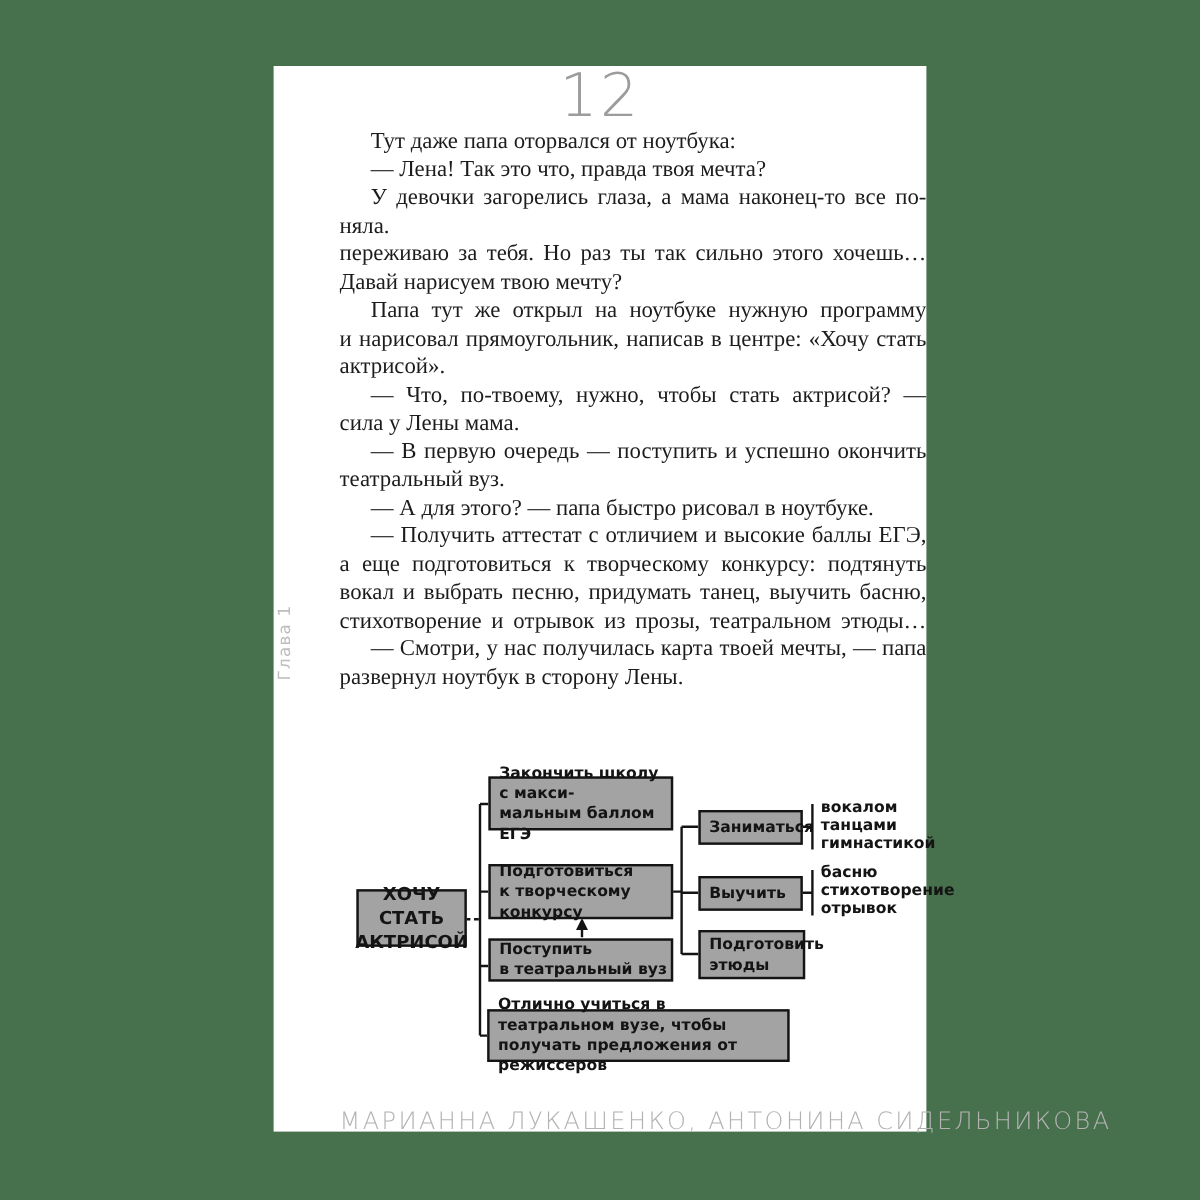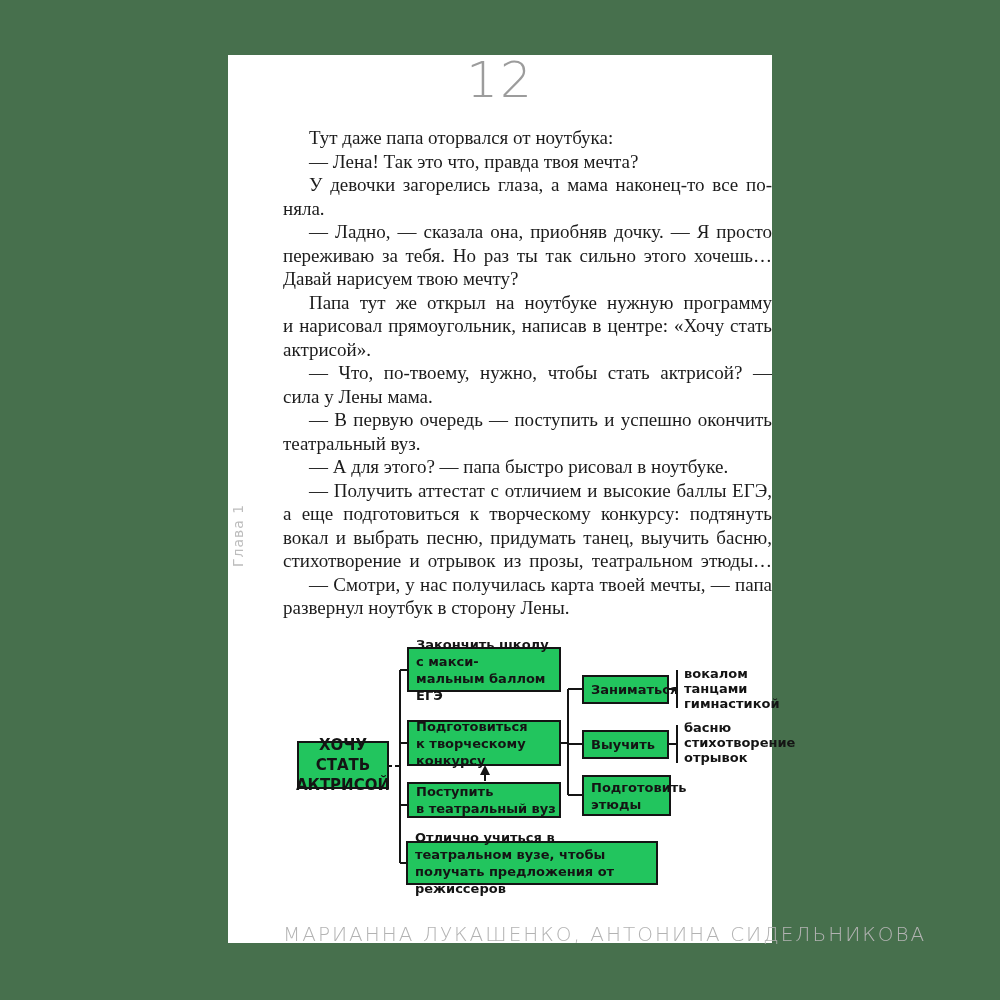--- a/index.html
+++ b/index.html
@@ -19,21 +19,21 @@
     font-weight:200;font-size:50px;color:#9c9c9c;letter-spacing:2px;
   }
   .chapter-label{
     position:absolute;left:2px;top:420px;height:92px;
     writing-mode:vertical-rl;transform:rotate(180deg);
     font-family:"DejaVu Sans", sans-serif;
     font-size:14px;color:#bdbdbd;letter-spacing:1px;white-space:nowrap;
   }
   .body-text{
     position:absolute;left:55px;top:51px;width:489px;
-    font-size:19px;line-height:23.5px;color:#1c1c1c;margin-top:20px;
+    font-size:19px;line-height:23.5px;color:#1c1c1c;
   }
   .line{height:23.5px;overflow:hidden;}
   .line.j{text-align:justify;}
   .line.j::after{content:"";display:inline-block;width:100%;height:0;}
   .line.ind{padding-left:26px;}
   .footer{
     position:absolute;left:55px;top:867px;width:489px;
     text-align:right;
     font-family:"DejaVu Sans", sans-serif;
     font-size:20px;font-weight:300;color:#b3b3b3;letter-spacing:2px;
@@ -41,21 +41,21 @@
   }
   
   .diagram{
     position:absolute;left:60px;top:585px;width:500px;height:270px;
     font-family:"DejaVu Sans", sans-serif;
     color:#141414;
   }
   .diagram svg{position:absolute;left:0;top:0;}
   .dbox{
     position:absolute;box-sizing:border-box;
-    background:#22c55e;border:2px solid #141414;
+    background:#a3a3a3;border:2px solid #141414;
     display:flex;align-items:center;
     font-size:13px;font-weight:700;line-height:17px;
     white-space:pre-line;padding-left:7px;padding-right:3px;
   }
   .dbox.center{justify-content:center;text-align:center;padding-left:3px;
     font-size:15px;line-height:20px;}
   .dlist{
     position:absolute;font-size:13px;font-weight:700;line-height:15px;
     white-space:pre-line;
   }
@@ -78,21 +78,20 @@
 
     <div class="page-number">12</div>
 
     <div class="chapter-label">Глава 1</div>
 
     <div class="body-text">
       <div class="line end ind">Тут даже папа оторвался от ноутбука:</div>
       <div class="line end ind">— Лена! Так это что, правда твоя мечта?</div>
       <div class="line j ind">У девочки загорелись глаза, а мама наконец-то все по-</div>
       <div class="line end">няла.</div>
-      <div class="line j ind">— Ладно, — сказала она, приобняв дочку. — Я просто</div>
       <div class="line j">переживаю за тебя. Но раз ты так сильно этого хочешь…</div>
       <div class="line end">Давай нарисуем твою мечту?</div>
       <div class="line j ind">Папа тут же открыл на ноутбуке нужную программу</div>
       <div class="line j">и нарисовал прямоугольник, написав в центре: «Хочу стать</div>
       <div class="line end">актрисой».</div>
       <div class="line j ind">— Что, по-твоему, нужно, чтобы стать актрисой? — спро-</div>
       <div class="line end">сила у Лены мама.</div>
       <div class="line j ind">— В первую очередь — поступить и успешно окончить</div>
       <div class="line end">театральный вуз.</div>
       <div class="line end ind">— А для этого? — папа быстро рисовал в ноутбуке.</div>

